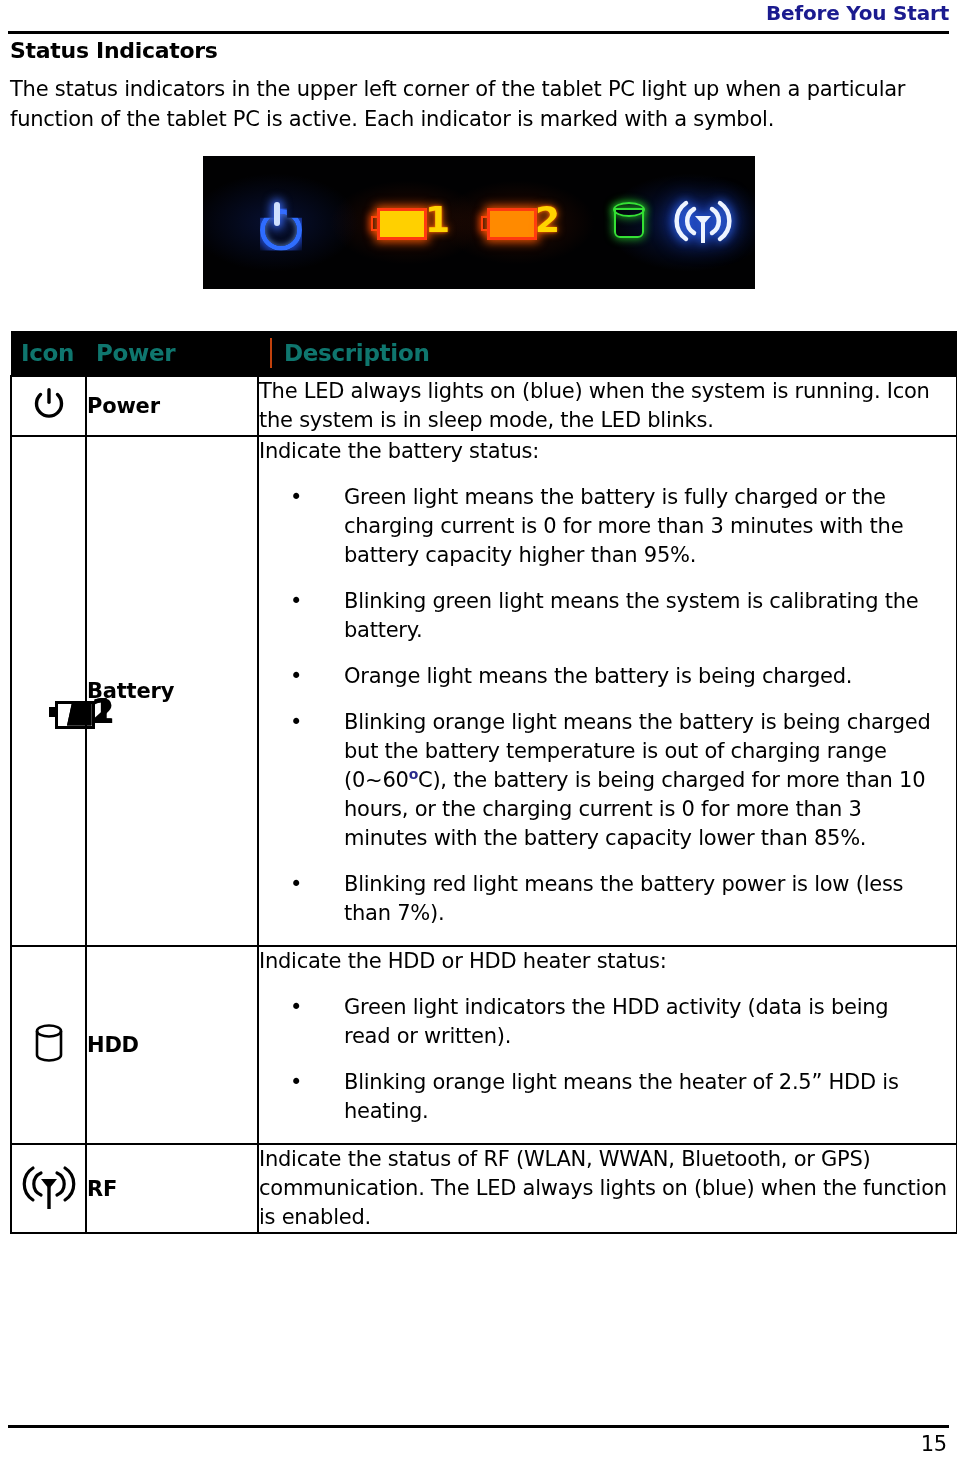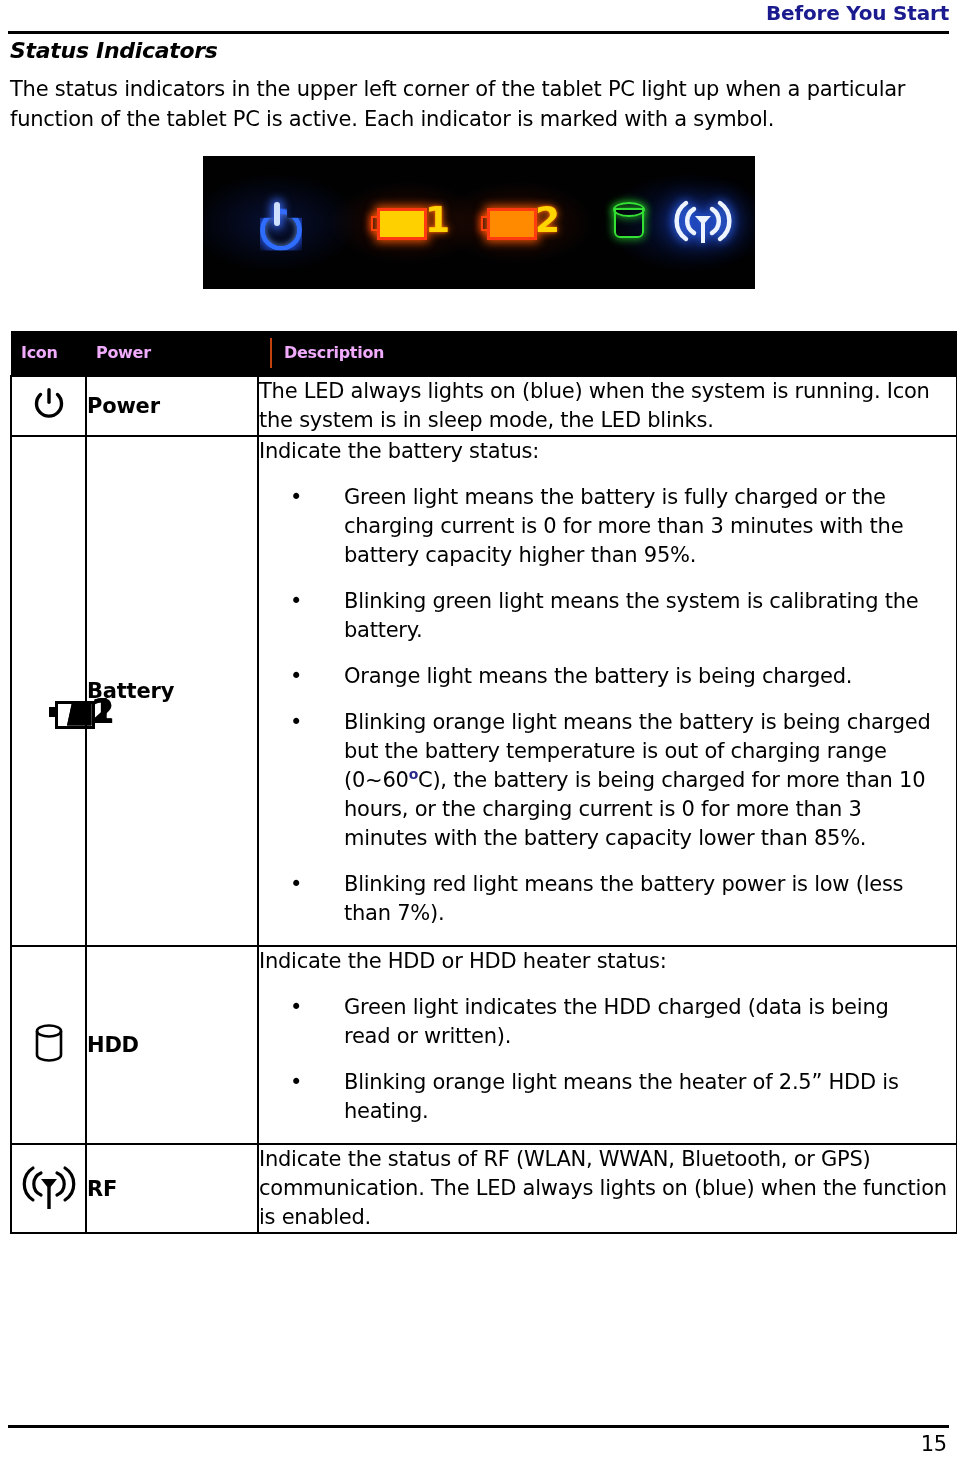--- a/index.html
+++ b/index.html
@@ -56,21 +56,20 @@
     left: 10px;
     width: 938px;
   }
 
   h2.section-title {
     margin: 0 0 8px 0;
     font-size: 22px;
     font-weight: bold;
     letter-spacing: -0.3px;
     line-height: 30px;
-    font-style: italic;
   }
 
   p.intro {
     margin: 0;
     font-size: 21px;
     line-height: 30px;
     letter-spacing: -0.25px;
     width: 900px;
   }
 
@@ -207,23 +206,23 @@
   }
   table.indicators thead td {
     background: #000000;
     border: none;
     color: #ffffff;
     height: 44px;
   }
   .th-inner {
     font-family: "DejaVu Sans", sans-serif;
     font-weight: bold;
-    font-size: 16px;
+    font-size: 23px;
     letter-spacing: -0.3px;
-    color: #f0abfc;
+    color: #0f766e;
     padding-left: 10px;
     line-height: 30px;
   }
   .th-desc { border-left: 2px solid #c2410c; padding-left: 12px; margin-left: 12px; }
 
   col.c-icon { width: 75px; }
   col.c-item { width: 172px; }
   col.c-desc { width: 699px; }
 
   td.icon-cell {
@@ -467,21 +466,21 @@
               <svg viewBox="0 0 34 42" width="34" height="42" aria-hidden="true">
                 <path d="M5 9 L5 33 A 12 5.5 0 0 0 29 33 L29 9" fill="none" stroke="#000" stroke-width="2.6"></path>
                 <ellipse cx="17" cy="9" rx="12" ry="5.5" fill="none" stroke="#000" stroke-width="2.6"></ellipse>
               </svg>
             </span>
           </td>
           <td class="item-cell">HDD</td>
           <td class="desc-cell">
             <p class="lead">Indicate the HDD or HDD heater status:</p>
             <ul class="bullets">
-              <li>Green light indicates the HDD charged (data is being read or written).</li>
+              <li>Green light indicators the HDD activity (data is being read or written).</li>
               <li>Blinking orange light means the heater of 2.5” HDD is heating.</li>
             </ul>
           </td>
         </tr>
 
         <tr>
           <td class="icon-cell">
             <span class="ico-rf">
               <svg viewBox="0 0 58 52" width="58" height="52" aria-hidden="true">
                 <g fill="none" stroke="#000" stroke-width="3.2" stroke-linecap="round">

